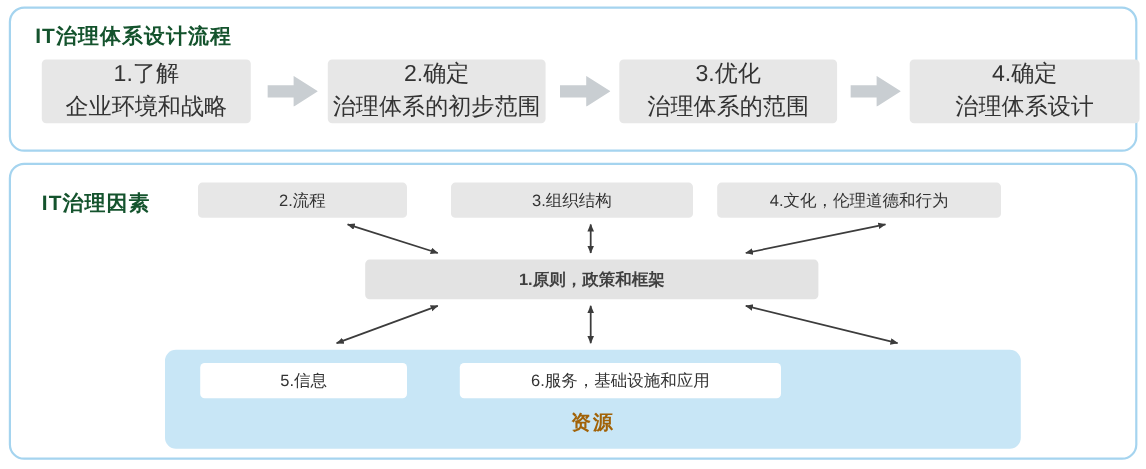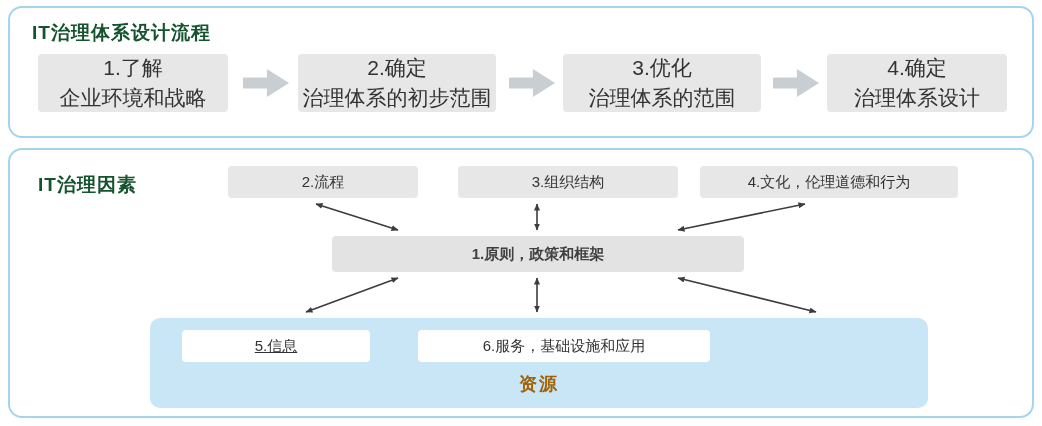--- a/index.html
+++ b/index.html
@@ -68,21 +68,20 @@
     height: 32px;
     background: #e7e7e7;
     border-radius: 4px;
     display: flex;
     align-items: center;
     justify-content: center;
     font-size: 15px;
     color: #333333;
     box-sizing: border-box;
     white-space: nowrap;
-    margin-left: 48px;
   }
   .center-box {
     position: absolute;
     left: 322px; top: 86px;
     width: 412px; height: 36px;
     background: #e3e3e3;
     border-radius: 4px;
     display: flex;
     align-items: center;
     justify-content: center;
@@ -153,21 +152,21 @@
 
     <div class="block-arrow" style="left:499px;"></div>
 
     <div class="step-box" style="left:553px; width:198px;">
       <span>3.优化</span>
       <span>治理体系的范围</span>
     </div>
 
     <div class="block-arrow" style="left:763px;"></div>
 
-    <div class="step-box" style="left:817px; width:180px;">
+    <div class="step-box" style="left:817px; width:209px;">
       <span>4.确定</span>
       <span>治理体系设计</span>
     </div>
   </div>
 
   <div class="panel panel-bottom">
 
     <svg class="arrow-layer" viewBox="0 0 1026 270">
       <defs>
         <marker id="ah" markerWidth="9" markerHeight="9" refX="6.5" refY="3" orient="auto-start-reverse" markerUnits="userSpaceOnUse">
@@ -188,19 +187,19 @@
 
     <div class="factor-box" style="left:170px; width:190px;">2.流程</div>
 
     <div class="factor-box" style="left:400px; width:220px;">3.组织结构</div>
 
     <div class="factor-box" style="left:642px; width:258px;">4.文化，伦理道德和行为</div>
 
     <div class="center-box">1.原则，政策和框架</div>
 
     <div class="resource-container">
-      <div class="resource-box" style="left:32px; width:188px;text-decoration:underline;">5.信息</div>
+      <div class="resource-box" style="left:32px; width:188px;">5.信息</div>
       <div class="resource-box" style="left:268px; width:292px;">6.服务，基础设施和应用</div>
       <div class="resource-label">资源</div>
     </div>
   </div>
 
 </div>
 
 </body></html>

